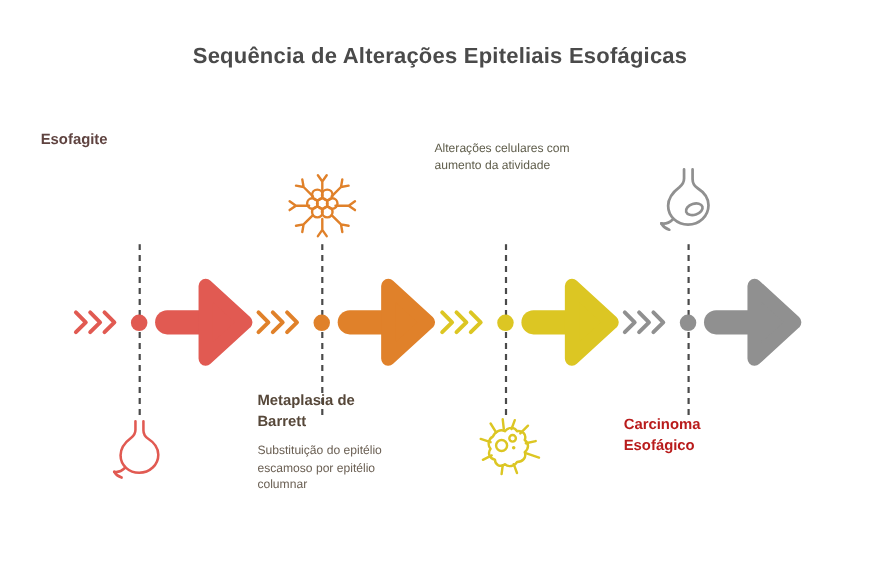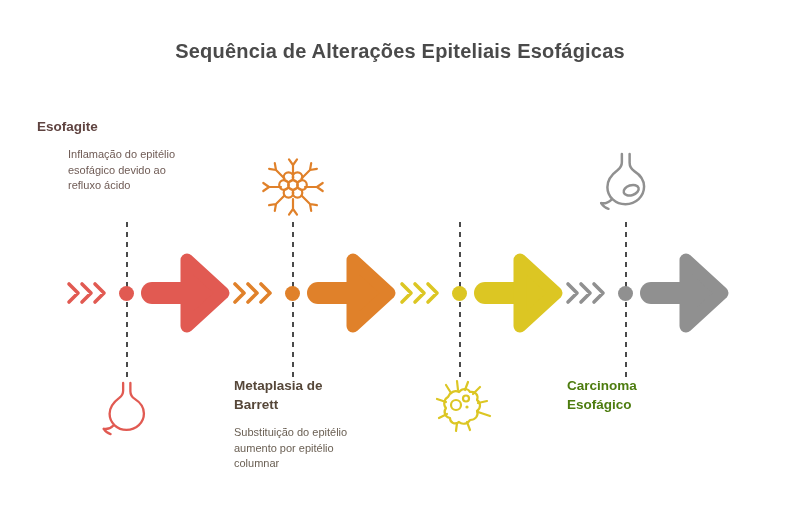--- a/index.html
+++ b/index.html
@@ -26,21 +26,20 @@
   .dot{width:15px;height:15px;border-radius:50%;background:currentColor;}
   svg{display:block;}
 </style>
 </head>
 <body>
 
 <div class="abs title" style="color: rgb(74, 74, 74);">Sequência de Alterações Epiteliais Esofágicas</div>
 
 <div class="abs stage-text" style="left:37px;top:117px;">
   <div class="stage-heading" style="color: rgb(95, 67, 64);">Esofagite</div>
-  <div class="stage-desc desc-narrow" style="color: rgb(111, 91, 85);">Inflamação do epitélio esofágico devido ao refluxo ácido</div>
 </div>
 
 <div class="abs dash-line" style="left:126px;top:222px;"></div>
 
 <div class="abs" style="left: 66px; top: 280px; color: rgb(225, 90, 82);">
   <svg width="42" height="26" viewBox="0 0 42 26">
     <path d="M3,4 L12,13 L3,22 M16,4 L25,13 L16,22 M29,4 L38,13 L29,22" fill="none" stroke="currentColor" stroke-width="3.6" stroke-linecap="round" stroke-linejoin="round"></path>
   </svg>
 </div>
 
@@ -91,26 +90,27 @@
 
 <div class="abs dot" style="left: 285px; top: 286px; color: rgb(224, 129, 42);"></div>
 
 <div class="abs" style="left: 305px; top: 251px; color: rgb(224, 129, 42);">
   <svg width="92" height="84" viewBox="0 0 92 84">
     <line x1="13" y1="42" x2="50" y2="42" stroke="currentColor" stroke-width="22" stroke-linecap="round"></line>
     <path d="M48,9 L84,42 L48,75 Z" fill="currentColor" stroke="currentColor" stroke-width="13" stroke-linejoin="round" stroke-linecap="round"></path>
   </svg>
 </div>
 
-<div class="abs stage-text" style="left:203px;top:376px;">
+<div class="abs stage-text" style="left:203px;top:354px;">
   <div class="stage-heading head-narrow" style="color: rgb(86, 71, 57);">Metaplasia de Barrett</div>
-  <div class="stage-desc desc-narrow" style="color: rgb(107, 96, 84);">Substituição do epitélio aumento por epitélio columnar</div>
+  <div class="stage-desc desc-narrow" style="color: rgb(107, 96, 84);">Substituição do epitélio escamoso por epitélio columnar</div>
 </div>
 
 <div class="abs stage-text" style="left:370px;top:117px;">
+  <div class="stage-desc desc-wide" style="color: rgb(95, 93, 75);">Alterações celulares com aumento da atividade</div>
 </div>
 
 <div class="abs dash-line" style="left:459px;top:222px;"></div>
 
 <div class="abs" style="left: 399px; top: 280px; color: rgb(220, 198, 35);">
   <svg width="42" height="26" viewBox="0 0 42 26">
     <path d="M3,4 L12,13 L3,22 M16,4 L25,13 L16,22 M29,4 L38,13 L29,22" fill="none" stroke="currentColor" stroke-width="3.6" stroke-linecap="round" stroke-linejoin="round"></path>
   </svg>
 </div>
 
@@ -162,14 +162,14 @@
 <div class="abs dot" style="left: 618px; top: 286px; color: rgb(144, 144, 144);"></div>
 
 <div class="abs" style="left: 638px; top: 251px; color: rgb(144, 144, 144);">
   <svg width="92" height="84" viewBox="0 0 92 84">
     <line x1="13" y1="42" x2="50" y2="42" stroke="currentColor" stroke-width="22" stroke-linecap="round"></line>
     <path d="M48,9 L84,42 L48,75 Z" fill="currentColor" stroke="currentColor" stroke-width="13" stroke-linejoin="round" stroke-linecap="round"></path>
   </svg>
 </div>
 
 <div class="abs stage-text" style="left:536px;top:376px;">
-  <div class="stage-heading head-narrow" style="color: #4d7c0f;">Carcinoma Esofágico</div>
+  <div class="stage-heading head-narrow" style="color: #b91c1c;">Carcinoma Esofágico</div>
 </div>
 
 </body></html>

